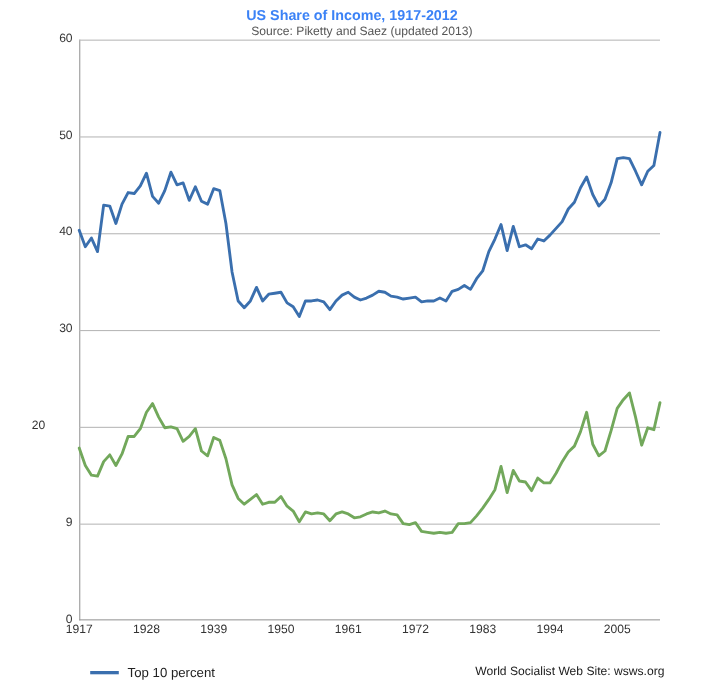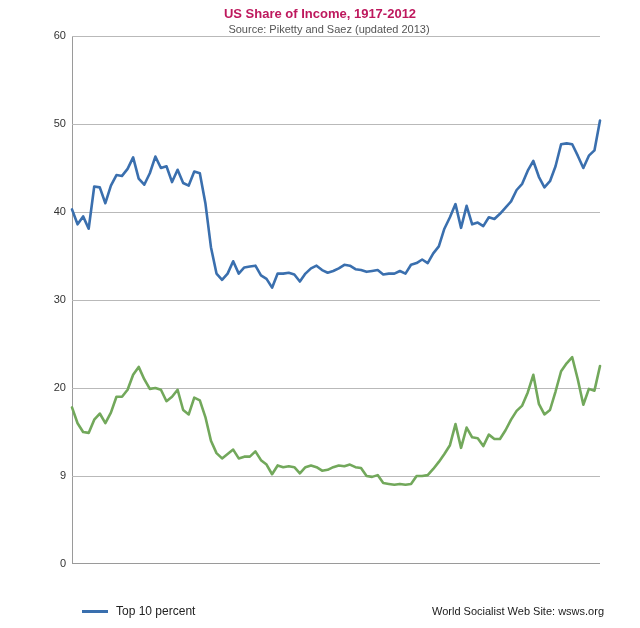--- a/index.html
+++ b/index.html
@@ -23,21 +23,21 @@
   .title-block {
     position: absolute;
     top: 6px;
     left: 0;
     width: 640px;
     text-align: center;
   }
   .chart-title {
     font-size: 13px;
     font-weight: bold;
-    color: #be185d;
+    color: #3b82f6;
     line-height: 16px;
   }
   .chart-subtitle {
     font-size: 11px;
     font-weight: normal;
     color: #555;
     line-height: 15px;
     padding-left: 18px;
   }
   .plot-area {
@@ -140,21 +140,21 @@
 <div id="chart-root">
 
   <div class="title-block">
     <div class="chart-title">US Share of Income, 1917-2012</div>
     <div class="chart-subtitle">Source: Piketty and Saez (updated 2013)</div>
   </div>
 
   <div class="y-axis-labels">
       <div class="ytick-label" style="top: 528px;">0</div>
       <div class="ytick-label" style="top: 440px;">9</div>
-      <div class="ytick-label" style="top: 352px;">20</div>
+      <div class="ytick-label" style="top: 352px; text-align: center;">20</div>
       <div class="ytick-label" style="top: 264px;">30</div>
       <div class="ytick-label" style="top: 176px;">40</div>
       <div class="ytick-label" style="top: 88px;">50</div>
       <div class="ytick-label" style="top: 0px;">60</div>
     </div>
 
   <div class="plot-area">
     <div class="plot-frame"></div>
     <div id="gridlines">
         <div class="gridline" style="top: 440px;"></div>
@@ -163,20 +163,31 @@
         <div class="gridline" style="top: 176px;"></div>
         <div class="gridline" style="top: 88px;"></div>
         <div class="gridline" style="top: 0px;"></div>
       </div>
     <svg class="series-svg" id="series-svg" viewBox="0 0 528 528" preserveAspectRatio="none">
         <polyline points="0.00,173.36 5.56,188.32 11.12,180.40 16.67,192.72 22.23,150.48 27.79,151.36 33.35,167.20 38.91,149.60 44.46,139.04 50.02,139.92 55.58,132.88 61.14,121.44 66.69,142.56 72.25,148.72 77.81,137.28 83.37,120.56 88.93,132.00 94.48,130.24 100.04,146.08 105.60,133.76 111.16,146.96 116.72,149.60 122.27,135.52 127.83,137.28 133.39,167.20 138.95,211.20 144.51,237.60 150.06,243.76 155.62,237.60 161.18,225.28 166.74,237.60 172.29,231.44 177.85,230.56 183.41,229.68 188.97,239.36 194.53,242.88 200.08,251.68 205.64,237.60 211.20,237.60 216.76,236.72 222.32,238.48 227.87,245.52 233.43,237.60 238.99,232.32 244.55,229.68 250.11,234.08 255.66,236.72 261.22,234.96 266.78,232.32 272.34,228.80 277.89,229.68 283.45,233.20 289.01,234.08 294.57,235.84 300.13,234.96 305.68,234.08 311.24,238.48 316.80,237.60 322.36,237.60 327.92,234.96 333.47,237.60 339.03,228.80 344.59,227.04 350.15,223.52 355.71,227.04 361.26,217.36 366.82,210.32 372.38,192.72 377.94,181.28 383.49,168.08 389.05,191.84 394.61,169.84 400.17,188.32 405.73,186.56 411.28,190.08 416.84,181.28 422.40,183.04 427.96,177.76 433.52,171.60 439.07,165.44 444.63,154.00 450.19,147.84 455.75,134.64 461.31,124.96 466.86,140.80 472.42,151.36 477.98,145.20 483.54,130.24 489.09,108.24 494.65,107.36 500.21,108.24 505.77,119.68 511.33,132.00 516.88,119.68 522.44,114.40 528.00,84.48" fill="none" stroke="#3a6fae" stroke-width="2.6" stroke-linejoin="round" stroke-linecap="round"></polyline>
         <polyline points="0.00,371.36 5.56,387.20 11.12,396.00 16.67,396.88 22.23,383.68 27.79,377.52 33.35,387.20 38.91,376.64 44.46,360.80 50.02,360.80 55.58,353.76 61.14,338.80 66.69,330.88 72.25,343.20 77.81,352.88 83.37,352.00 88.93,353.76 94.48,365.20 100.04,360.80 105.60,353.76 111.16,374.00 116.72,378.40 122.27,361.68 127.83,364.32 133.39,381.04 138.95,404.80 144.51,417.12 150.06,422.40 155.62,418.00 161.18,413.60 166.74,422.40 172.29,420.64 177.85,420.64 183.41,415.36 188.97,424.16 194.53,428.56 200.08,438.24 205.64,429.44 211.20,431.20 216.76,430.32 222.32,431.20 227.87,437.36 233.43,431.20 238.99,429.44 244.55,431.20 250.11,434.72 255.66,433.84 261.22,431.20 266.78,429.44 272.34,430.32 277.89,428.56 283.45,431.20 289.01,432.08 294.57,440.00 300.13,440.88 305.68,439.12 311.24,447.04 316.80,447.92 322.36,448.80 327.92,447.92 333.47,448.80 339.03,447.92 344.59,440.00 350.15,440.00 355.71,439.12 361.26,432.96 366.82,425.92 372.38,418.00 377.94,409.20 383.49,388.08 389.05,411.84 394.61,391.60 400.17,401.28 405.73,402.16 411.28,410.08 416.84,398.64 422.40,403.04 427.96,403.04 433.52,394.24 439.07,383.68 444.63,374.88 450.19,369.60 455.75,356.40 461.31,338.80 466.86,367.84 472.42,378.40 477.98,374.00 483.54,355.52 489.09,335.28 494.65,327.36 500.21,321.20 505.77,343.20 511.33,368.72 516.88,352.88 522.44,354.64 528.00,330.00" fill="none" stroke="#72a85b" stroke-width="2.6" stroke-linejoin="round" stroke-linecap="round"></polyline>
       </svg>
   </div>
 
+  <div class="x-axis-labels">
+      <div class="xtick-label" style="left: 0px;">1917</div>
+      <div class="xtick-label" style="left: 61.1368px;">1928</div>
+      <div class="xtick-label" style="left: 122.274px;">1939</div>
+      <div class="xtick-label" style="left: 183.411px;">1950</div>
+      <div class="xtick-label" style="left: 244.547px;">1961</div>
+      <div class="xtick-label" style="left: 305.684px;">1972</div>
+      <div class="xtick-label" style="left: 366.821px;">1983</div>
+      <div class="xtick-label" style="left: 427.958px;">1994</div>
+      <div class="xtick-label" style="left: 489.095px;">2005</div>
+    </div>
 
   <div class="legend" id="legend">
       <div class="legend-item" style="left: 10px;">
         <span class="legend-swatch" style="background: rgb(58, 111, 174);"></span>
         <span>Top 10 percent</span>
       </div>
     </div>
 
   <div class="credit">World Socialist Web Site: wsws.org</div>
 

